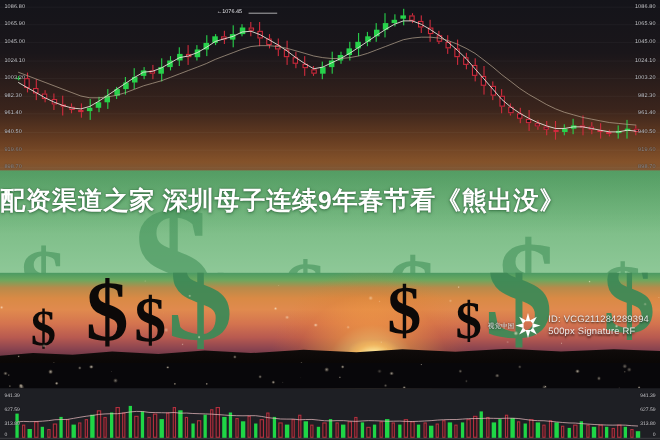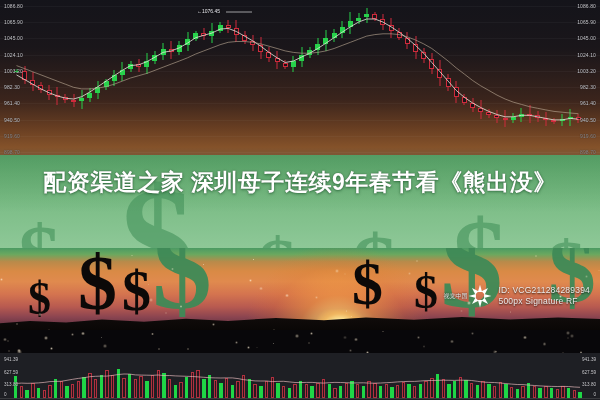--- a/index.html
+++ b/index.html
@@ -59,21 +59,21 @@
   .band-green::after{
     content:""; position:absolute; inset:0;
     background:linear-gradient(to bottom, rgba(60,140,80,.45), rgba(255,255,255,0) 55%);
   }
   .dollar-deco {
     position:absolute; color:#4e9a63; font-weight:bold; line-height:1;
     font-family:"Liberation Serif", serif; opacity:.72; user-select:none;
   }
 
   .title-wrap {
-    position:absolute; left:0; top:162px; width:600px; text-align:center; z-index:6;
+    position:absolute; left:0; top:162px; width:600px; text-align:left; z-index:6;
   }
   .title-line {
     color:#ffffff; font-weight:bold; font-size:23px; line-height:40px;
     letter-spacing:.5px;
     text-shadow:0 1px 3px rgba(0,60,20,.55), 0 0 1px rgba(0,0,0,.5);
     font-family:"Liberation Sans", sans-serif;
   }
 
   
   .photo {

